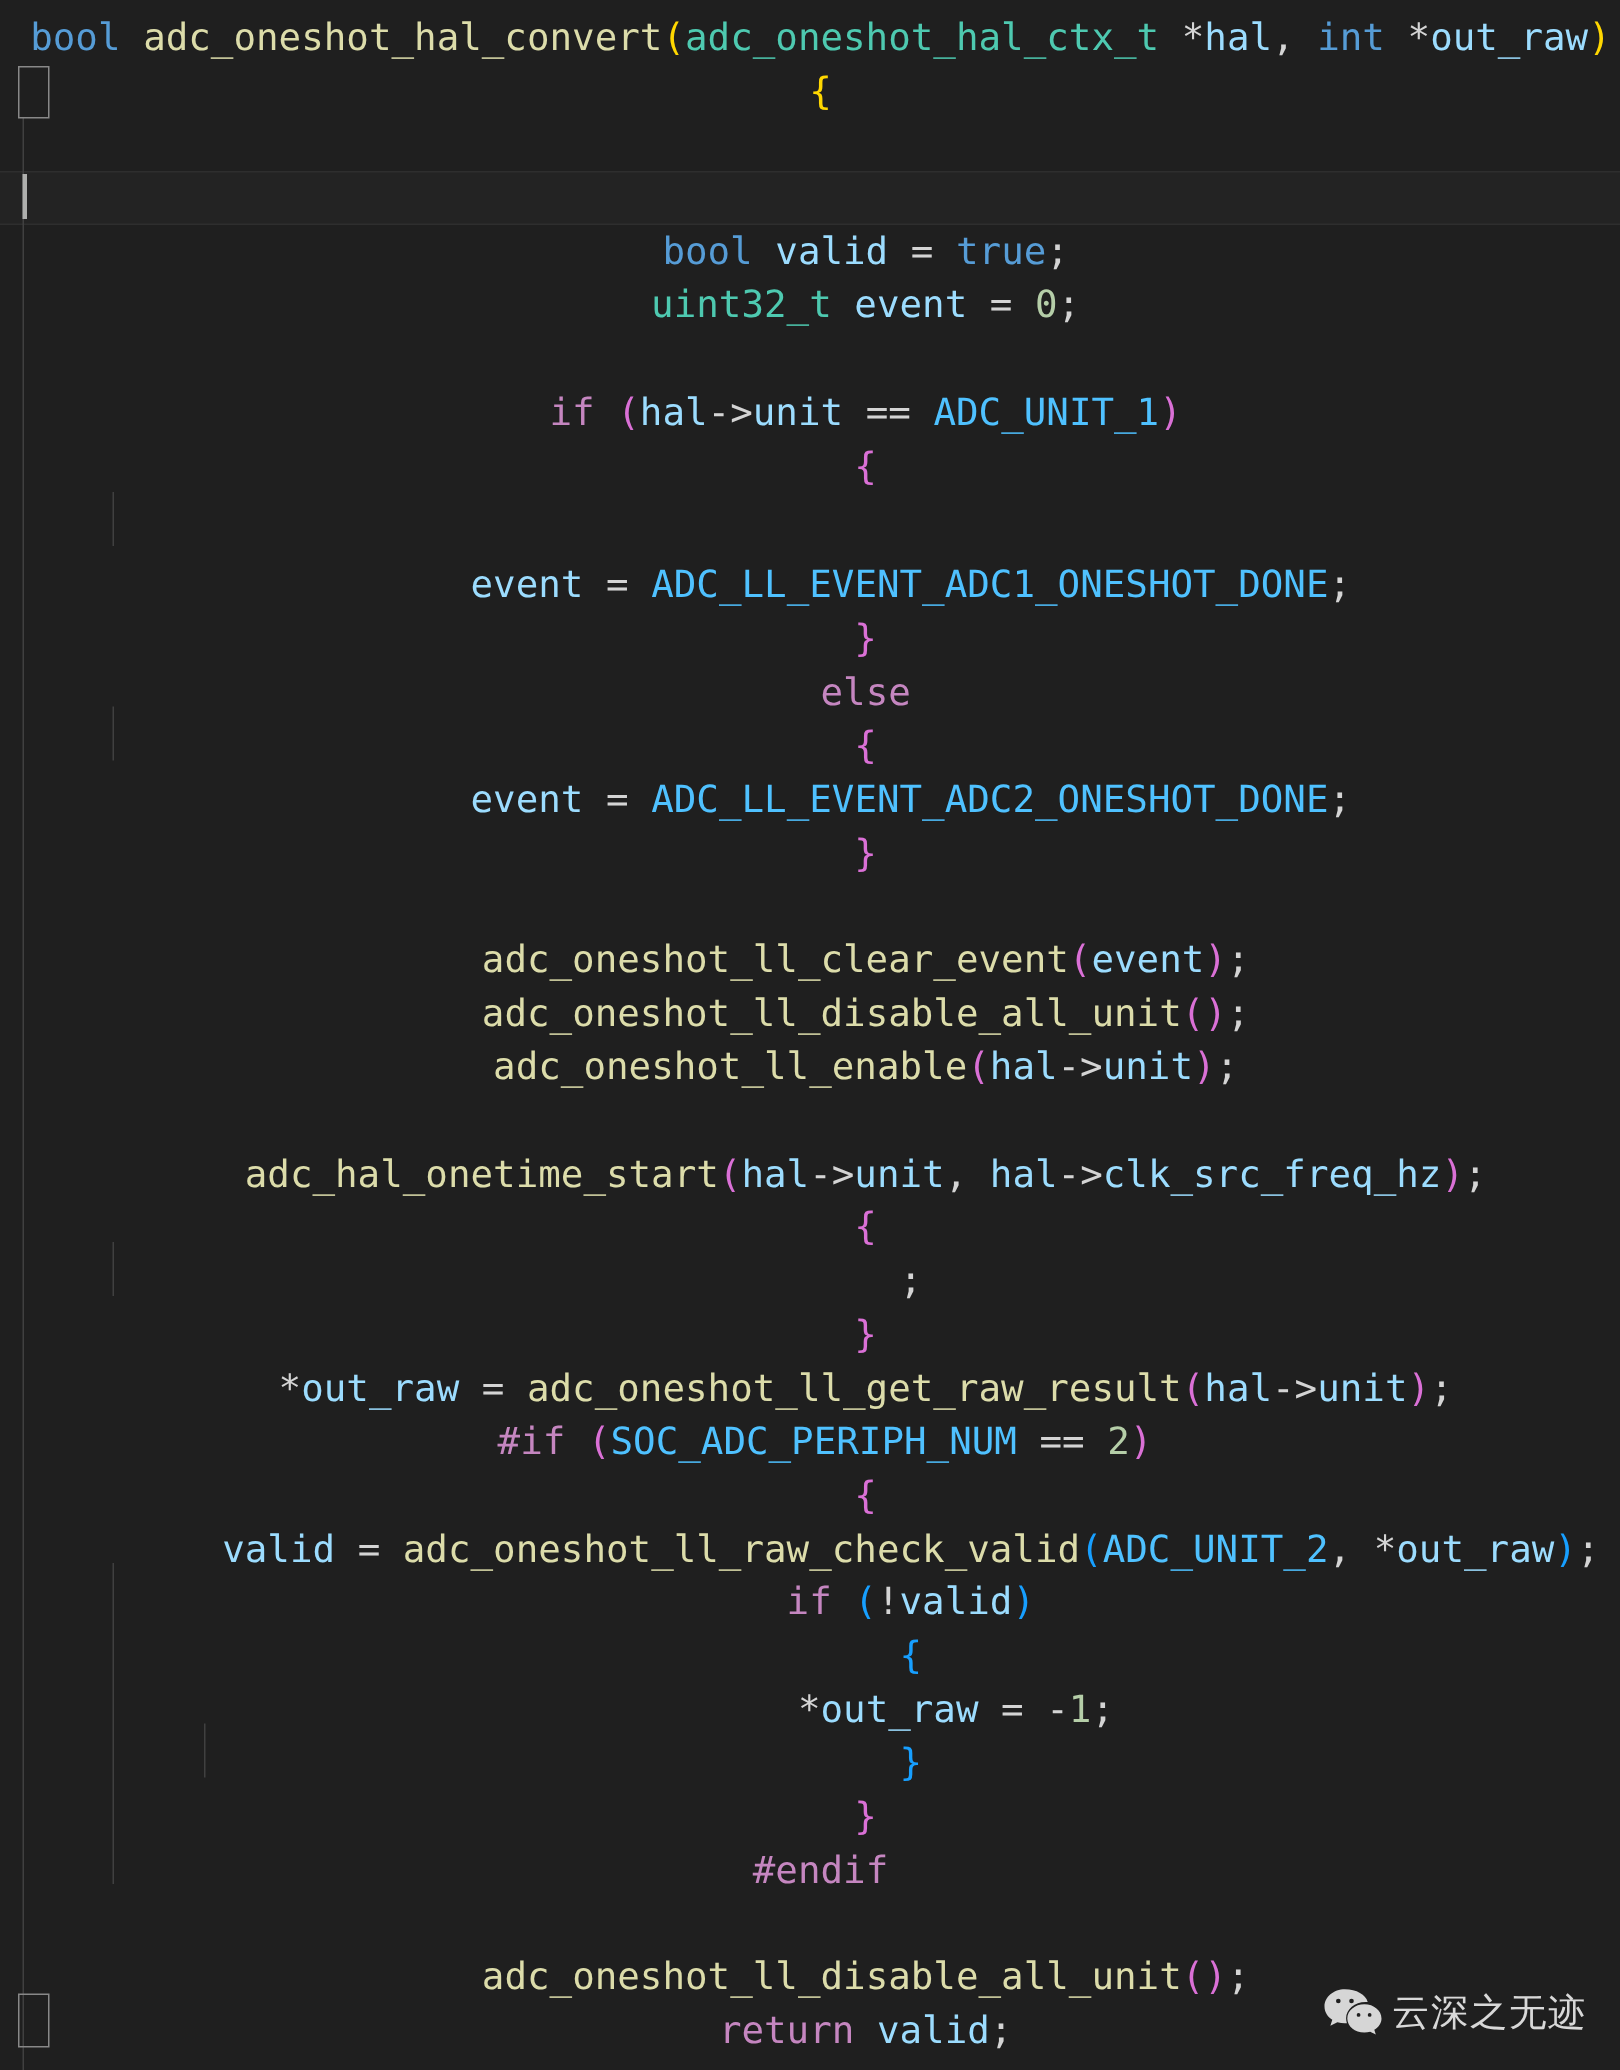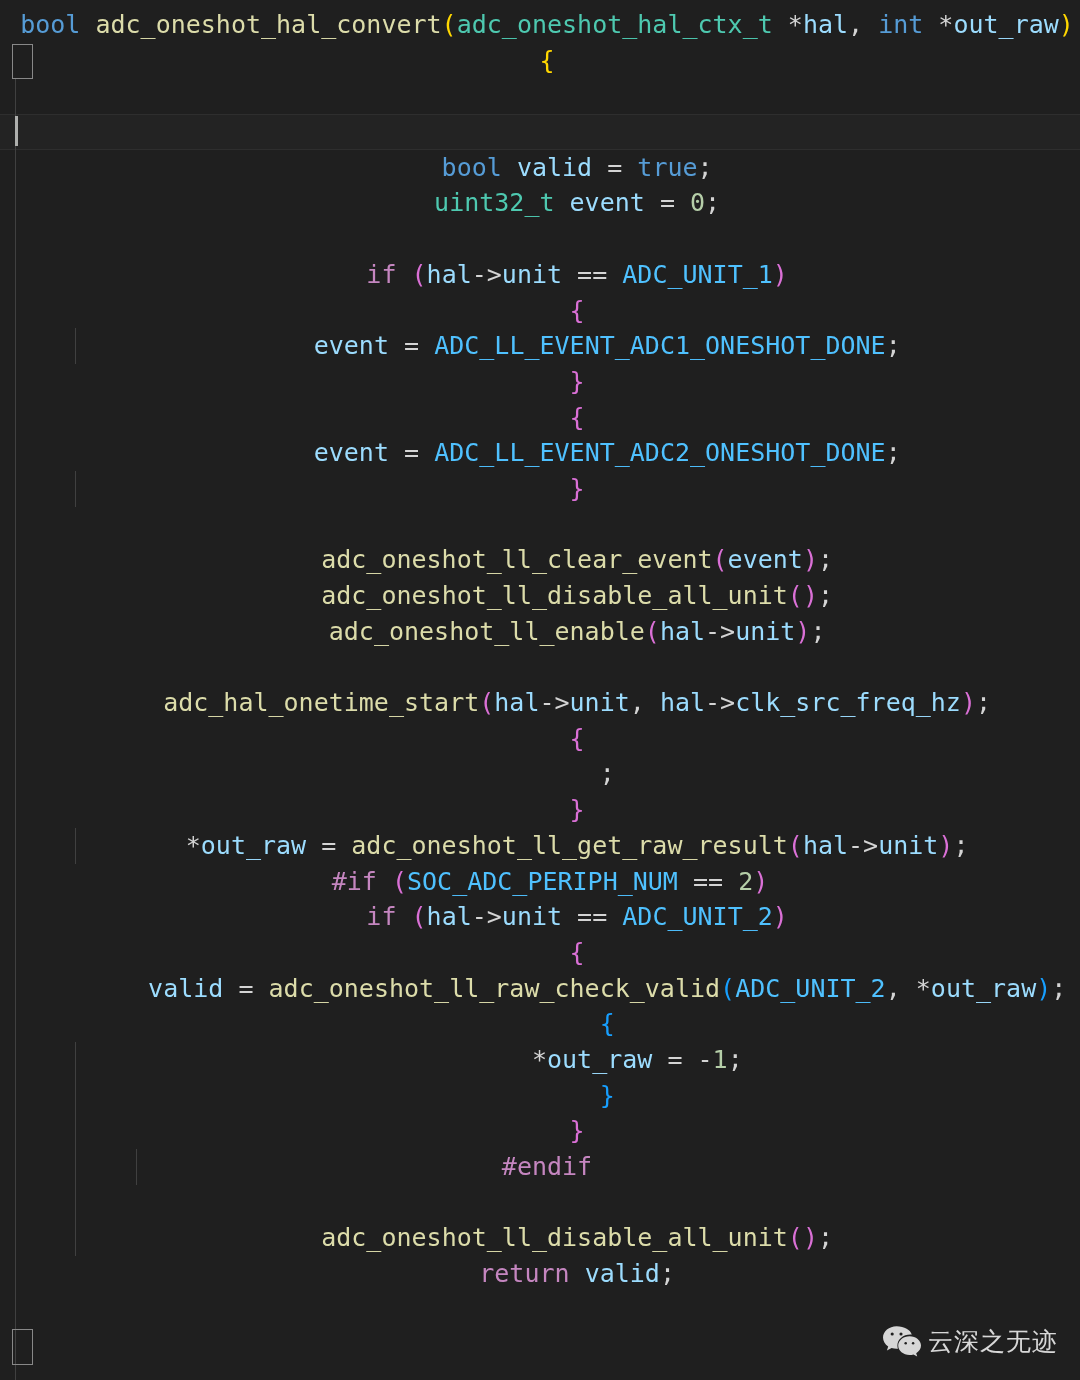--- a/index.html
+++ b/index.html
@@ -128,39 +128,40 @@
   <div id="code-surface">
       <div class="line" style="height: 35.7px;"><span class="line-content"><span class="kw">bool</span><span class="op"> </span><span class="fn">adc_oneshot_hal_convert</span><span class="p1">(</span><span class="type">adc_oneshot_hal_ctx_t</span><span class="op"> </span><span class="op">*</span><span class="var">hal</span><span class="op">, </span><span class="kw">int</span><span class="op"> </span><span class="op">*</span><span class="var">out_raw</span><span class="p1">)</span></span></div>
       <div class="line" style="height: 35.7px;"><span class="line-content"><span class="p1">{</span></span></div>
       <div class="line" style="height: 35.7px;"><span class="line-content"></span></div>
       <div class="line active" style="height: 35.7px;"><span class="line-content"></span></div>
       <div class="line" style="height: 35.7px;"><span class="line-content"><span class="op">    </span><span class="kw">bool</span><span class="op"> </span><span class="var">valid</span><span class="op"> </span><span class="op">=</span><span class="op"> </span><span class="kw">true</span><span class="op">;</span></span></div>
       <div class="line" style="height: 35.7px;"><span class="line-content"><span class="op">    </span><span class="type">uint32_t</span><span class="op"> </span><span class="var">event</span><span class="op"> </span><span class="op">=</span><span class="op"> </span><span class="num">0</span><span class="op">;</span></span></div>
       <div class="line" style="height: 35.7px;"><span class="line-content"></span></div>
       <div class="line" style="height: 35.7px;"><span class="line-content"><span class="op">    </span><span class="ctl">if</span><span class="op"> </span><span class="p2">(</span><span class="var">hal</span><span class="op">-&gt;</span><span class="var">unit</span><span class="op"> == </span><span class="cst">ADC_UNIT_1</span><span class="p2">)</span></span></div>
       <div class="line" style="height: 35.7px;"><span class="line-content"><span class="op">    </span><span class="p2">{</span></span></div>
-      <div class="line" style="height: 35.7px;"><span class="line-content"><span class="op">        </span><span class="var">event</span><span class="op"> </span><span class="op">=</span><span class="op"> </span><span class="cst">ADC_LL_EVENT_ADC1_ONESHOT_DONE</span><span class="op">;</span></span></div>
+      <div class="line" style="height: 35.7px; margin-top: 44px;"><span class="line-content"><span class="op">        </span><span class="var">event</span><span class="op"> </span><span class="op">=</span><span class="op"> </span><span class="cst">ADC_LL_EVENT_ADC1_ONESHOT_DONE</span><span class="op">;</span></span></div>
       <div class="line" style="height: 35.7px;"><span class="line-content"><span class="op">    </span><span class="p2">}</span></span></div>
+      <div class="line" style="height: 35.7px;"><span class="line-content"><span class="op">    </span><span class="ctl">else</span></span></div>
       <div class="line" style="height: 35.7px;"><span class="line-content"><span class="op">    </span><span class="p2">{</span></span></div>
       <div class="line" style="height: 35.7px;"><span class="line-content"><span class="op">        </span><span class="var">event</span><span class="op"> </span><span class="op">=</span><span class="op"> </span><span class="cst">ADC_LL_EVENT_ADC2_ONESHOT_DONE</span><span class="op">;</span></span></div>
       <div class="line" style="height: 35.7px;"><span class="line-content"><span class="op">    </span><span class="p2">}</span></span></div>
       <div class="line" style="height: 35.7px;"><span class="line-content"></span></div>
       <div class="line" style="height: 35.7px;"><span class="line-content"><span class="op">    </span><span class="fn">adc_oneshot_ll_clear_event</span><span class="p2">(</span><span class="var">event</span><span class="p2">)</span><span class="op">;</span></span></div>
       <div class="line" style="height: 35.7px;"><span class="line-content"><span class="op">    </span><span class="fn">adc_oneshot_ll_disable_all_unit</span><span class="p2">(</span><span class="p2">)</span><span class="op">;</span></span></div>
       <div class="line" style="height: 35.7px;"><span class="line-content"><span class="op">    </span><span class="fn">adc_oneshot_ll_enable</span><span class="p2">(</span><span class="var">hal</span><span class="op">-&gt;</span><span class="var">unit</span><span class="p2">)</span><span class="op">;</span></span></div>
       <div class="line" style="height: 35.7px;"><span class="line-content"></span></div>
       <div class="line" style="height: 35.7px;"><span class="line-content"><span class="op">    </span><span class="fn">adc_hal_onetime_start</span><span class="p2">(</span><span class="var">hal</span><span class="op">-&gt;</span><span class="var">unit</span><span class="op">, </span><span class="var">hal</span><span class="op">-&gt;</span><span class="var">clk_src_freq_hz</span><span class="p2">)</span><span class="op">;</span></span></div>
       <div class="line" style="height: 35.7px;"><span class="line-content"><span class="op">    </span><span class="p2">{</span></span></div>
       <div class="line" style="height: 35.7px;"><span class="line-content"><span class="op">        </span><span class="op">;</span></span></div>
       <div class="line" style="height: 35.7px;"><span class="line-content"><span class="op">    </span><span class="p2">}</span></span></div>
       <div class="line" style="height: 35.7px;"><span class="line-content"><span class="op">    </span><span class="op">*</span><span class="var">out_raw</span><span class="op"> = </span><span class="fn">adc_oneshot_ll_get_raw_result</span><span class="p2">(</span><span class="var">hal</span><span class="op">-&gt;</span><span class="var">unit</span><span class="p2">)</span><span class="op">;</span></span></div>
       <div class="line" style="height: 35.7px; padding-left: 20px;"><span class="line-content"><span class="ctl">#if</span><span class="op"> </span><span class="p2">(</span><span class="cst">SOC_ADC_PERIPH_NUM</span><span class="op"> == </span><span class="num">2</span><span class="p2">)</span></span></div>
-      <div class="line" style="height: 35.7px;"><span class="line-content"><span class="op">    </span><span class="ctl">if</span><span class="op"> </span><span class="p2">(</span><span class="var">hal</span><span class="op">-&gt;</span><span class="var">unit</span><span class="op"> == </span><span class="cst">ADC_UNIT_2</span><span class="p2">)</span></span></div>
       <div class="line" style="height: 35.7px;"><span class="line-content"><span class="op">    </span><span class="p2">{</span></span></div>
       <div class="line" style="height: 35.7px;"><span class="line-content"><span class="op">        </span><span class="var">valid</span><span class="op"> = </span><span class="fn">adc_oneshot_ll_raw_check_valid</span><span class="p3">(</span><span class="cst">ADC_UNIT_2</span><span class="op">, </span><span class="op">*</span><span class="var">out_raw</span><span class="p3">)</span><span class="op">;</span></span></div>
+      <div class="line" style="height: 35.7px;"><span class="line-content"><span class="op">        </span><span class="ctl">if</span><span class="op"> </span><span class="p3">(</span><span class="op">!</span><span class="var">valid</span><span class="p3">)</span></span></div>
       <div class="line" style="height: 35.7px;"><span class="line-content"><span class="op">        </span><span class="p3">{</span></span></div>
       <div class="line" style="height: 35.7px;"><span class="line-content"><span class="op">            </span><span class="op">*</span><span class="var">out_raw</span><span class="op"> = </span><span class="op">-</span><span class="num">1</span><span class="op">;</span></span></div>
       <div class="line" style="height: 35.7px;"><span class="line-content"><span class="op">        </span><span class="p3">}</span></span></div>
       <div class="line" style="height: 35.7px;"><span class="line-content"><span class="op">    </span><span class="p2">}</span></span></div>
       <div class="line" style="height: 35.7px;"><span class="line-content"><span class="ctl">#endif</span></span></div>
       <div class="line" style="height: 35.7px;"><span class="line-content"></span></div>
       <div class="line" style="height: 35.7px;"><span class="line-content"><span class="op">    </span><span class="fn">adc_oneshot_ll_disable_all_unit</span><span class="p2">(</span><span class="p2">)</span><span class="op">;</span></span></div>
       <div class="line" style="height: 35.7px;"><span class="line-content"><span class="op">    </span><span class="ctl">return</span><span class="op"> </span><span class="var">valid</span><span class="op">;</span></span></div>
     </div>
 

